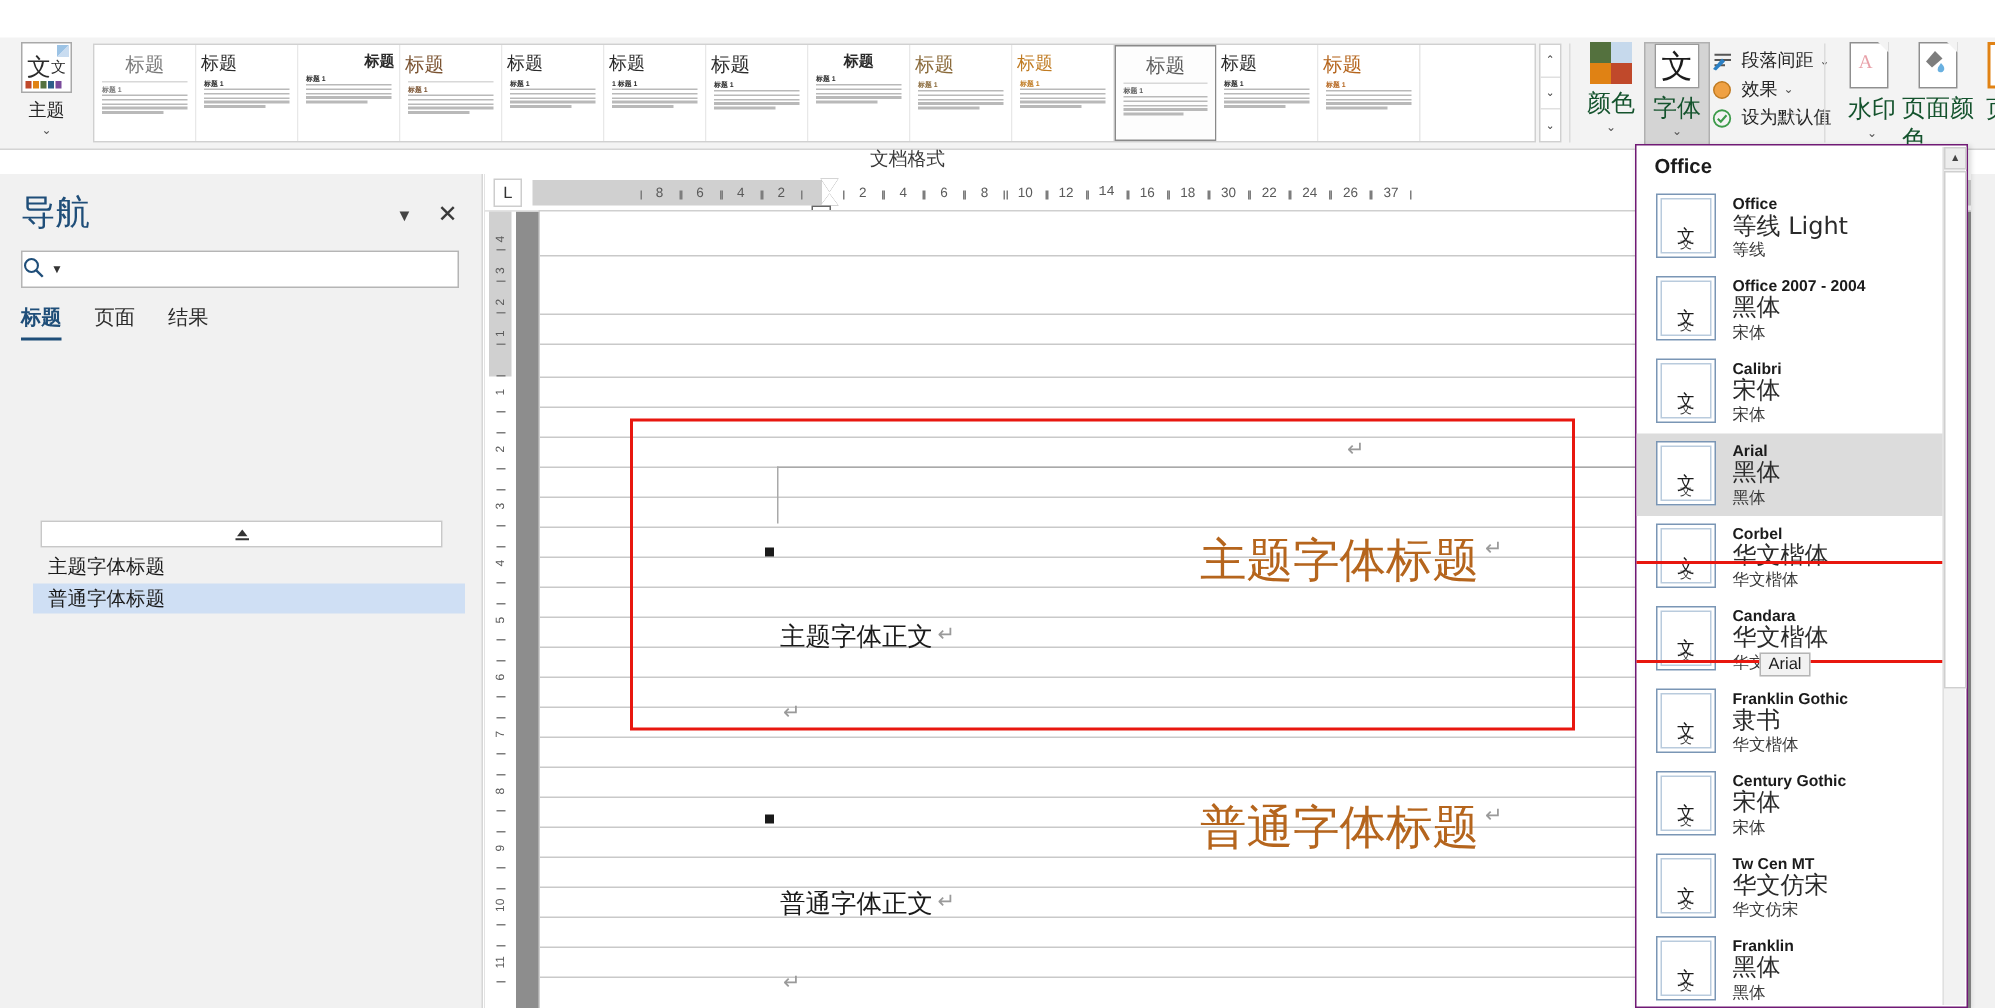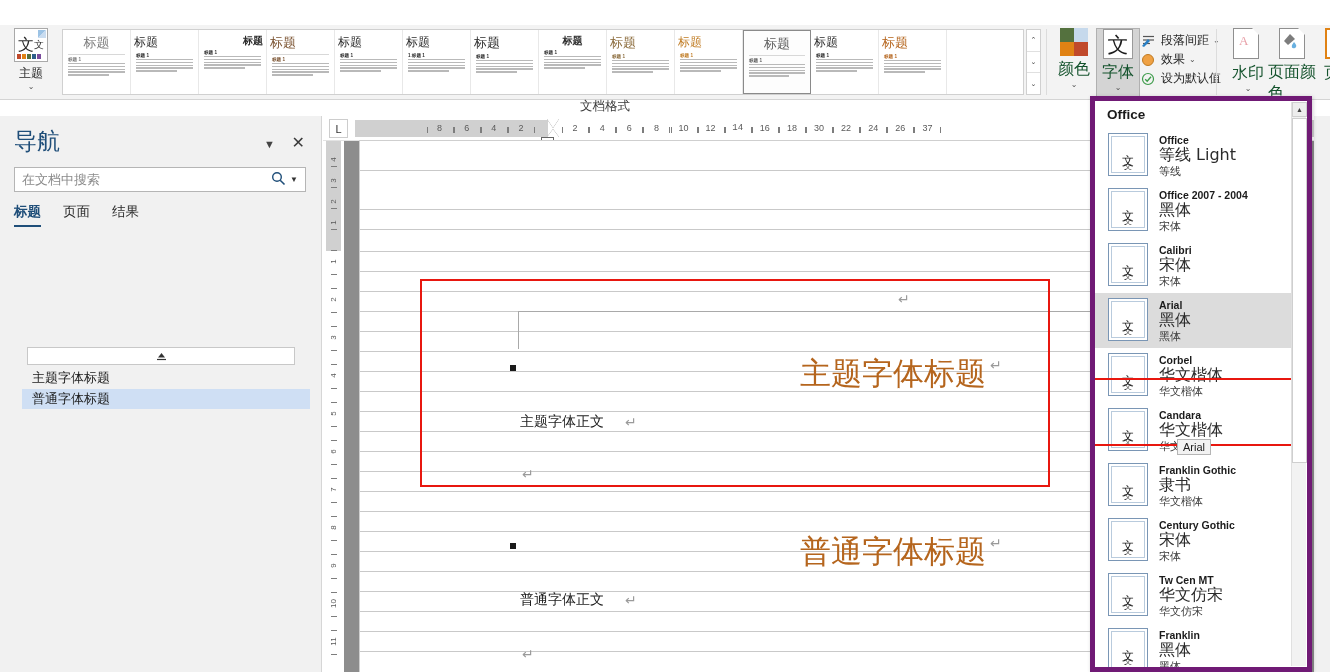--- a/index.html
+++ b/index.html
@@ -260,28 +260,28 @@
     border-top: 1px solid #a9a9a9; border-left: 1px solid #a9a9a9;
   }
   .bullet { position: absolute; width: 6px; height: 6px; background: #1a1a1a; }
 
   .hd-text {
     position: absolute; font-size: 31px; color: #b5651d;
     font-family: "Liberation Sans", "DejaVu Sans", sans-serif;
     white-space: nowrap;
   }
   .bd-text {
-    position: absolute; font-size: 14px; color: #1a1a1a;
+    position: absolute; font-size: 17px; color: #1a1a1a;
     white-space: nowrap;
   }
 
   
   .fontdd {
     position: absolute; left: 1090px; top: 96px; width: 222px; height: 576px;
-    background: #ffffff; border: 5px solid #701a75;
+    background: #ffffff; border: 1px solid #701a75;
     box-shadow: 1px 1px 4px rgba(0,0,0,.2);
     overflow: hidden;
   }
   .fontdd-head {
     position: absolute; left: 12px; top: 6px; font-size: 13.5px;
     font-weight: bold; color: #1b1b1b;
   }
   .fontdd-list { position: absolute; left: 0; top: 27px; width: 205px; }
   .fitem {
     display: flex; height: 55px; padding: 3px 0 0 13px; align-items: flex-start;
@@ -599,21 +599,20 @@
   <div class="grp-label">
     <span style="left:580px;top:0">文档格式</span>
   </div>
 
   <div class="navpane">
     <div class="nav-title">导航</div>
     <div class="nav-caret">▼</div>
     <div class="nav-close">✕</div>
 
     <div class="nav-search">
-      <span class="ph">在文档中搜索</span>
       <span class="mag">
         <svg width="15" height="15" viewBox="0 0 15 15">
           <circle cx="6" cy="6" r="4.3" fill="none" stroke="#1f4e79" stroke-width="1.4"></circle>
           <line x1="9.2" y1="9.2" x2="13.5" y2="13.5" stroke="#1f4e79" stroke-width="1.6"></line>
         </svg>
       </span>
       <span class="dd">▼</span>
     </div>
 
     <div class="nav-tabs" id="navtabs">

